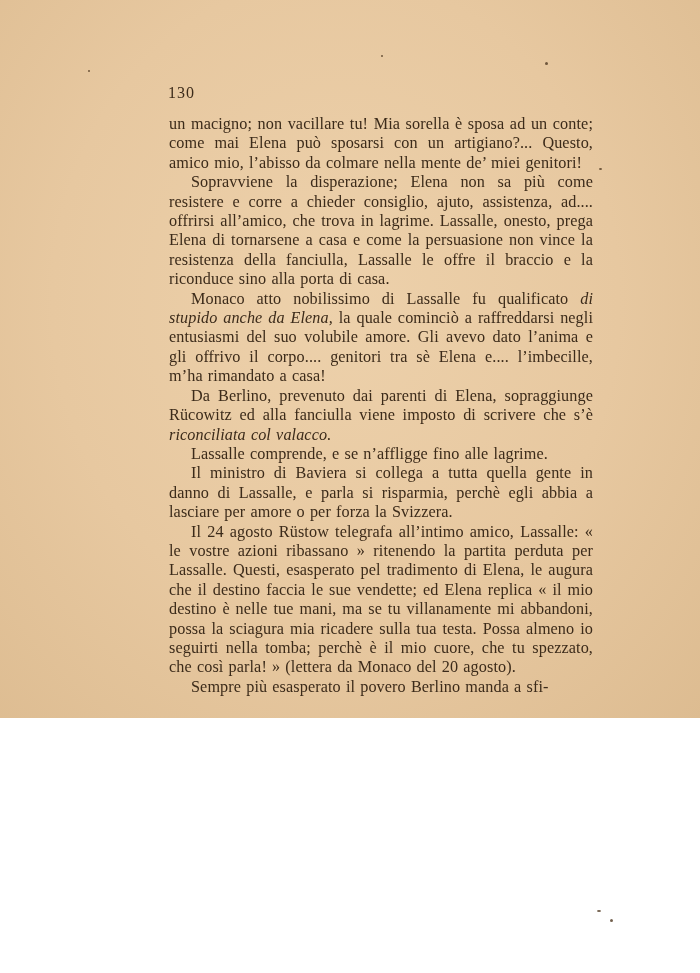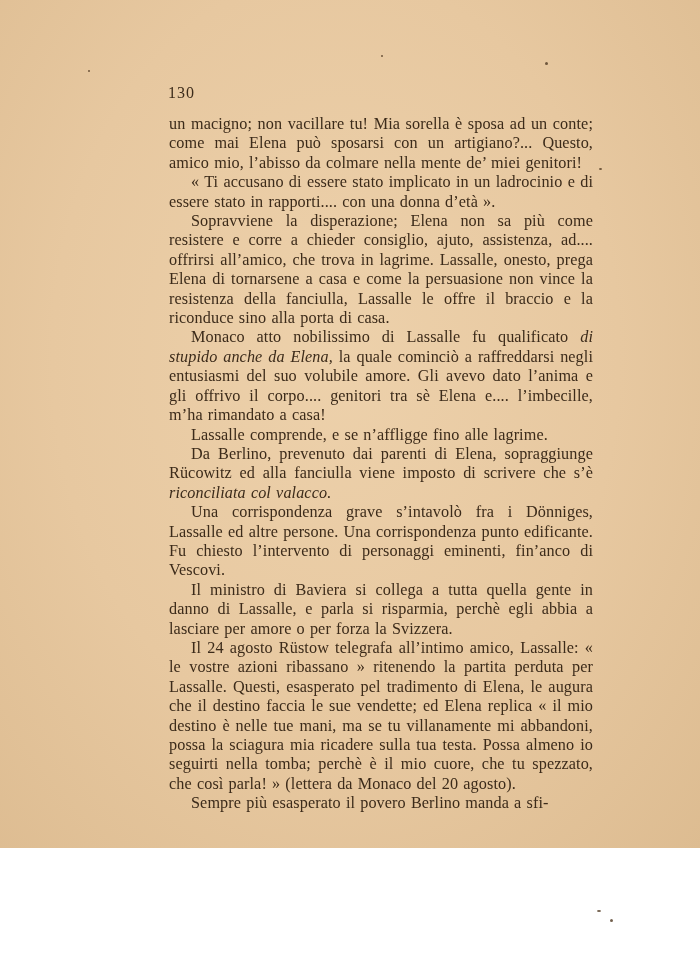--- a/index.html
+++ b/index.html
@@ -7,21 +7,21 @@
     padding: 0;
   }
   body {
     width: 700px;
     height: 973px;
     overflow: hidden;
   }
   .page {
     position: relative;
     width: 700px;
-    height: 848px;
+    height: 718px;
     background: radial-gradient(ellipse at 48% 42%, #edd1ab 0%, #e7c8a0 55%, #ddbc91 100%);
     font-family: "Liberation Serif", "DejaVu Serif", serif;
     color: #3c2b1a;
     box-sizing: border-box;
   }
   .page-number {
     position: absolute;
     left: 168px;
     top: 84px;
     font-size: 16px;
@@ -56,26 +56,24 @@
   }
 </style>
 </head>
 <body>
 
 <div class="page">
   <div class="page-number">130</div>
 
   <div class="text-block" id="paragraphs">
       <p class="para"><span>un macigno; non vacillare tu! Mia sorella è sposa ad un conte; come mai Elena può sposarsi con un artigiano?... Questo, amico mio, l’abisso da colmare nella mente de’ miei genitori!</span></p>
-      <p class="para indent"><span>« Ti accusano di essere stato implicato in un ladrocinio e di essere stato in rapporti.... con una donna d’età ».</span></p>
       <p class="para indent"><span>Sopravviene la disperazione; Elena non sa più come resistere e corre a chieder consiglio, ajuto, assistenza, ad.... offrirsi all’amico, che trova in lagrime. Lassalle, onesto, prega Elena di tornarsene a casa e come la persuasione non vince la resistenza della fanciulla, Lassalle le offre il braccio e la riconduce sino alla porta di casa.</span></p>
       <p class="para indent"><span>Monaco atto nobilissimo di Lassalle fu qualificato </span><span class="italic">di stupido anche da Elena,</span><span> la quale cominciò a raffreddarsi negli entusiasmi del suo volubile amore. Gli avevo dato l’anima e gli offrivo il corpo.... genitori tra sè Elena e.... l’imbecille, m’ha rimandato a casa!</span></p>
+      <p class="para indent"><span>Da Berlino, prevenuto dai parenti di Elena, sopraggiunge Rücowitz ed alla fanciulla viene imposto di scrivere che s’è </span><span class="italic">riconciliata col valacco.</span></p>
       <p class="para indent"><span>Lassalle comprende, e se n’affligge fino alle lagrime.</span></p>
-      <p class="para indent"><span>Da Berlino, prevenuto dai parenti di Elena, sopraggiunge Rücowitz ed alla fanciulla viene imposto di scrivere che s’è </span><span class="italic">riconciliata col valacco.</span></p>
-      <p class="para indent"><span>Una corrispondenza grave s’intavolò fra i Dönniges, Lassalle ed altre persone. Una corrispondenza punto edificante. Fu chiesto l’intervento di personaggi eminenti, fin’anco di Vescovi.</span></p>
       <p class="para indent"><span>Il ministro di Baviera si collega a tutta quella gente in danno di Lassalle, e parla si risparmia, perchè egli abbia a lasciare per amore o per forza la Svizzera.</span></p>
       <p class="para indent"><span>Il 24 agosto Rüstow telegrafa all’intimo amico, Lassalle: « le vostre azioni ribassano » ritenendo la partita perduta per Lassalle. Questi, esasperato pel tradimento di Elena, le augura che il destino faccia le sue vendette; ed Elena replica « il mio destino è nelle tue mani, ma se tu villanamente mi abbandoni, possa la sciagura mia ricadere sulla tua testa. Possa almeno io seguirti nella tomba; perchè è il mio cuore, che tu spezzato, che così parla! » (lettera da Monaco del 20 agosto).</span></p>
       <p class="para indent"><span>Sempre più esasperato il povero Berlino manda a sfi-</span></p>
     </div>
 
   <div class="speck" style="left:545px; top:62px; width:3px; height:3px;"></div>
   <div class="speck" style="left:381px; top:55px; width:2px; height:2px;"></div>
   <div class="speck" style="left:599px; top:168px; width:3px; height:2px;"></div>
   <div class="speck" style="left:88px; top:70px; width:2px; height:2px;"></div>
   <div class="speck" style="left:597px; top:910px; width:4px; height:2px;"></div>

